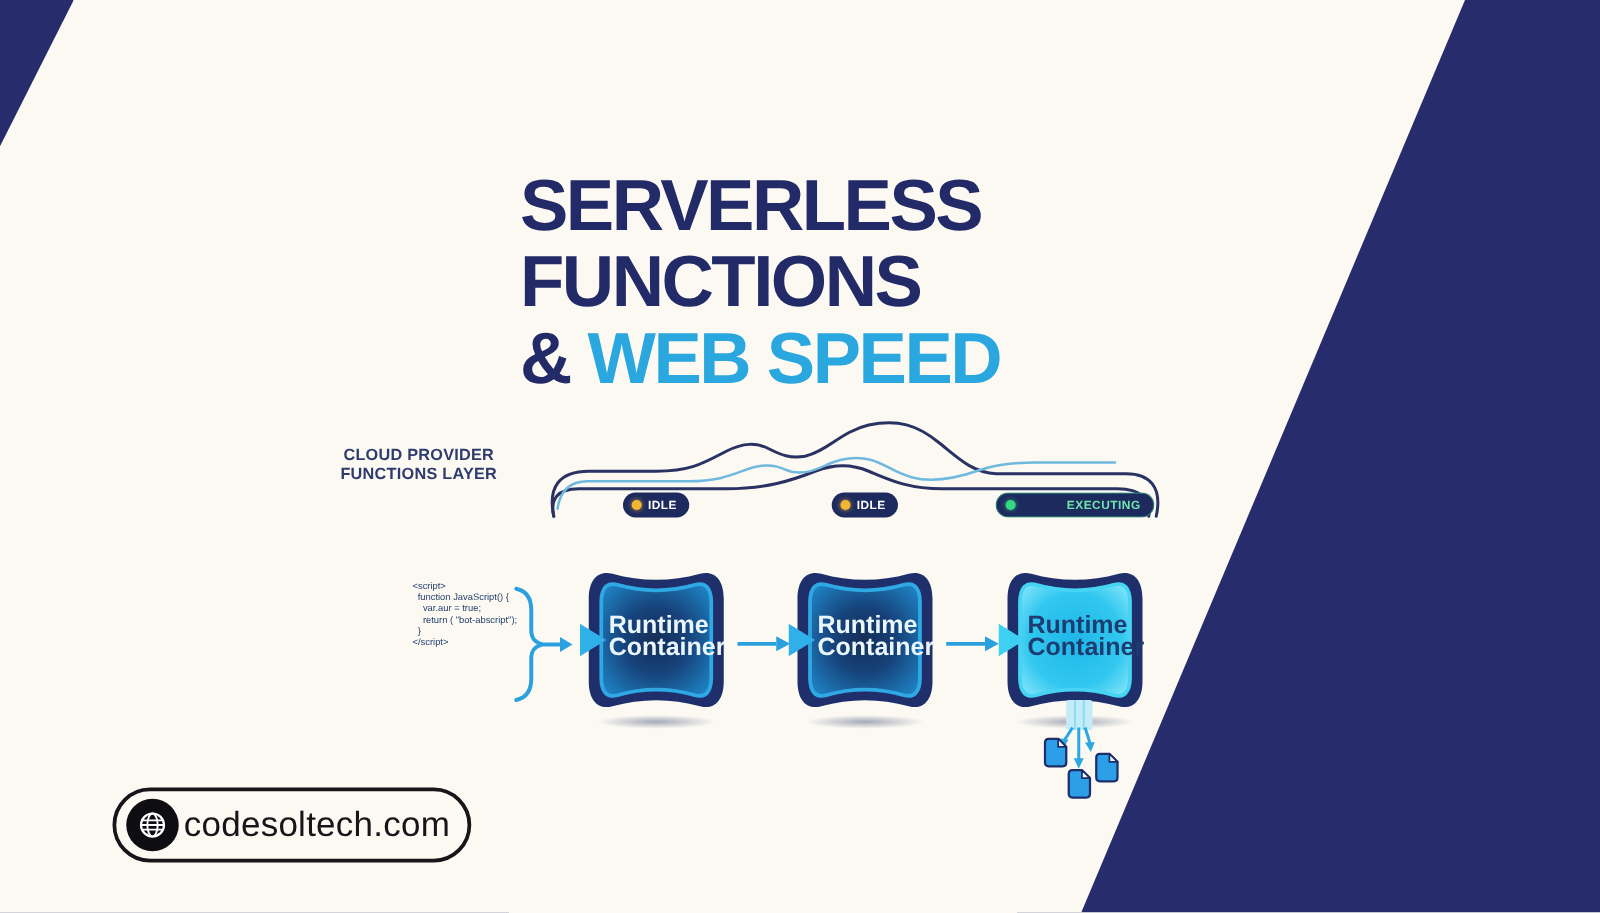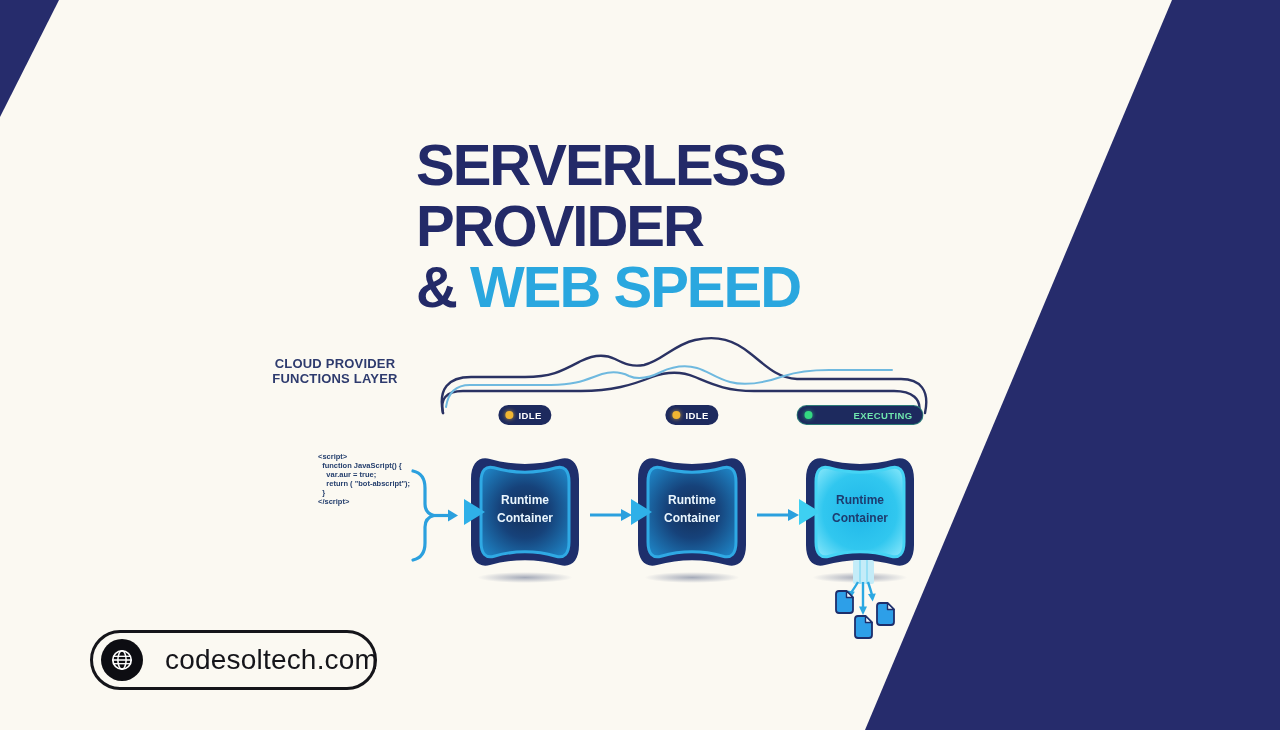--- a/index.html
+++ b/index.html
@@ -16,66 +16,66 @@
   .title{position:absolute;left:416px;top:134px;color:#232A68;font-weight:900;
          font-size:58px;line-height:61px;letter-spacing:-2px;white-space:nowrap;}
   .title .hl{color:#2AA7DF;}
 
   
   .cloud-label{position:absolute;left:240px;top:357px;width:190px;text-align:center;
          font-size:13px;line-height:14.5px;font-weight:700;color:#2E3B6E;letter-spacing:.2px;}
   .cloud-svg{position:absolute;left:433px;top:333px;}
 
   
-  .code{position:absolute;margin:0;font-family:"Liberation Sans",sans-serif;font-size:7.5px;
-        line-height:9px;font-weight:700;color:#26406E;white-space:pre;}
+  .code{position:absolute;margin:12px;font-family:"Liberation Sans",sans-serif;font-size:7.5px;
+        line-height:9px;font-weight:400;color:#26406E;white-space:pre;}
   #code-js{left:318px;top:452px;}
   #code-py{left:318px;top:528px;}
   .brace-svg{position:absolute;left:410px;top:468px;}
 
   
-  .badge{position:absolute;top:405px;height:20px;transform:translateX(-50%);
+  .badge{position:absolute;top:394px;height:20px;transform:translateX(-50%);
          display:flex;align-items:center;gap:5px;background:#1D2A5E;border-radius:11px;
          padding:0 10px 0 7px;color:#FFFFFF;font-size:9.5px;font-weight:700;letter-spacing:.4px;
          box-sizing:border-box;}
   .badge .dot{width:8px;height:8px;border-radius:50%;}
   .badge.idle .dot{background:#F2B632;box-shadow:0 0 4px rgba(242,182,50,.8);}
   .badge.exec{border:1px solid rgba(61,220,150,.45);color:#6FE6AE;gap:41px;}
   .badge.exec .dot{background:#34D882;box-shadow:0 0 4px rgba(52,216,130,.7);}
 
   
   .container-box{position:absolute;top:451px;width:124px;height:122px;}
   .container-box .label{position:absolute;left:0;right:0;top:40px;text-align:center;
-         font-size:12px;font-weight:700;line-height:18px;color:#EAF6FE;padding:0 24px;}
+         font-size:20px;font-weight:700;line-height:18px;color:#EAF6FE;padding:0 24px;}
   .container-box.exec .label{color:#1D3C6F;}
   .cshadow{position:absolute;top:572px;width:96px;height:11px;
          background:radial-gradient(ellipse,rgba(24,42,92,.38),rgba(24,42,92,0) 70%);}
 
   .conn{position:absolute;top:505px;}
   .output-svg{position:absolute;left:822px;top:558px;}
 
   
   .site-pill{position:absolute;left:90px;top:630px;width:287px;height:60px;
          border:3px solid #15151A;border-radius:32px;display:flex;align-items:center;
-         gap:22px;padding-left:8px;box-sizing:border-box;background:#FBF9F2;}
+         gap:4px;padding-left:8px;box-sizing:border-box;background:#FBF9F2;}
   .globe-circle{width:42px;height:42px;border-radius:50%;background:#0D0D12;
          display:flex;align-items:center;justify-content:center;flex:0 0 auto;}
   .site-text{font-size:28px;color:#15151A;letter-spacing:.2px;font-weight:500;}
 </style>
 </head>
 <body>
 
 <div class="canvas">
 
   <div class="corner-tl"></div>
   <div class="corner-right"></div>
 
   <div class="title">
     <div>SERVERLESS</div>
-    <div>PROVIDER</div>
+    <div>FUNCTIONS</div>
     <div><span>&amp;</span> <span class="hl">WEB SPEED</span></div>
   </div>
 
   <div class="cloud-label">
     <div>CLOUD PROVIDER</div>
     <div>FUNCTIONS LAYER</div>
   </div>
   <svg class="cloud-svg" width="512" height="85" viewBox="0 0 512 85">
     <path d="M 10 80 C 5 56 15 44 38 44 L 92 44 C 119 44 129 38 148 28 C 162 21 172 21 182 26 C 192 31 199 34 211 32 C 229 28 240 12 262 7 C 285 2 301 7 318 21 C 332 32 344 45 364 46 L 468 46 C 487 46 497 57 492 80" fill="none" stroke="#2A3263" stroke-width="2.4" stroke-linecap="round"></path>
     <path d="M 10 80 C 7 66 13 58 30 58 L 148 58 C 179 58 199 52 219 44 C 235 38 248 38 262 44 C 279 51 293 58 321 58 L 461 58 C 479 58 489 66 486 80" fill="none" stroke="#2A3263" stroke-width="2.4" stroke-linecap="round"></path>

